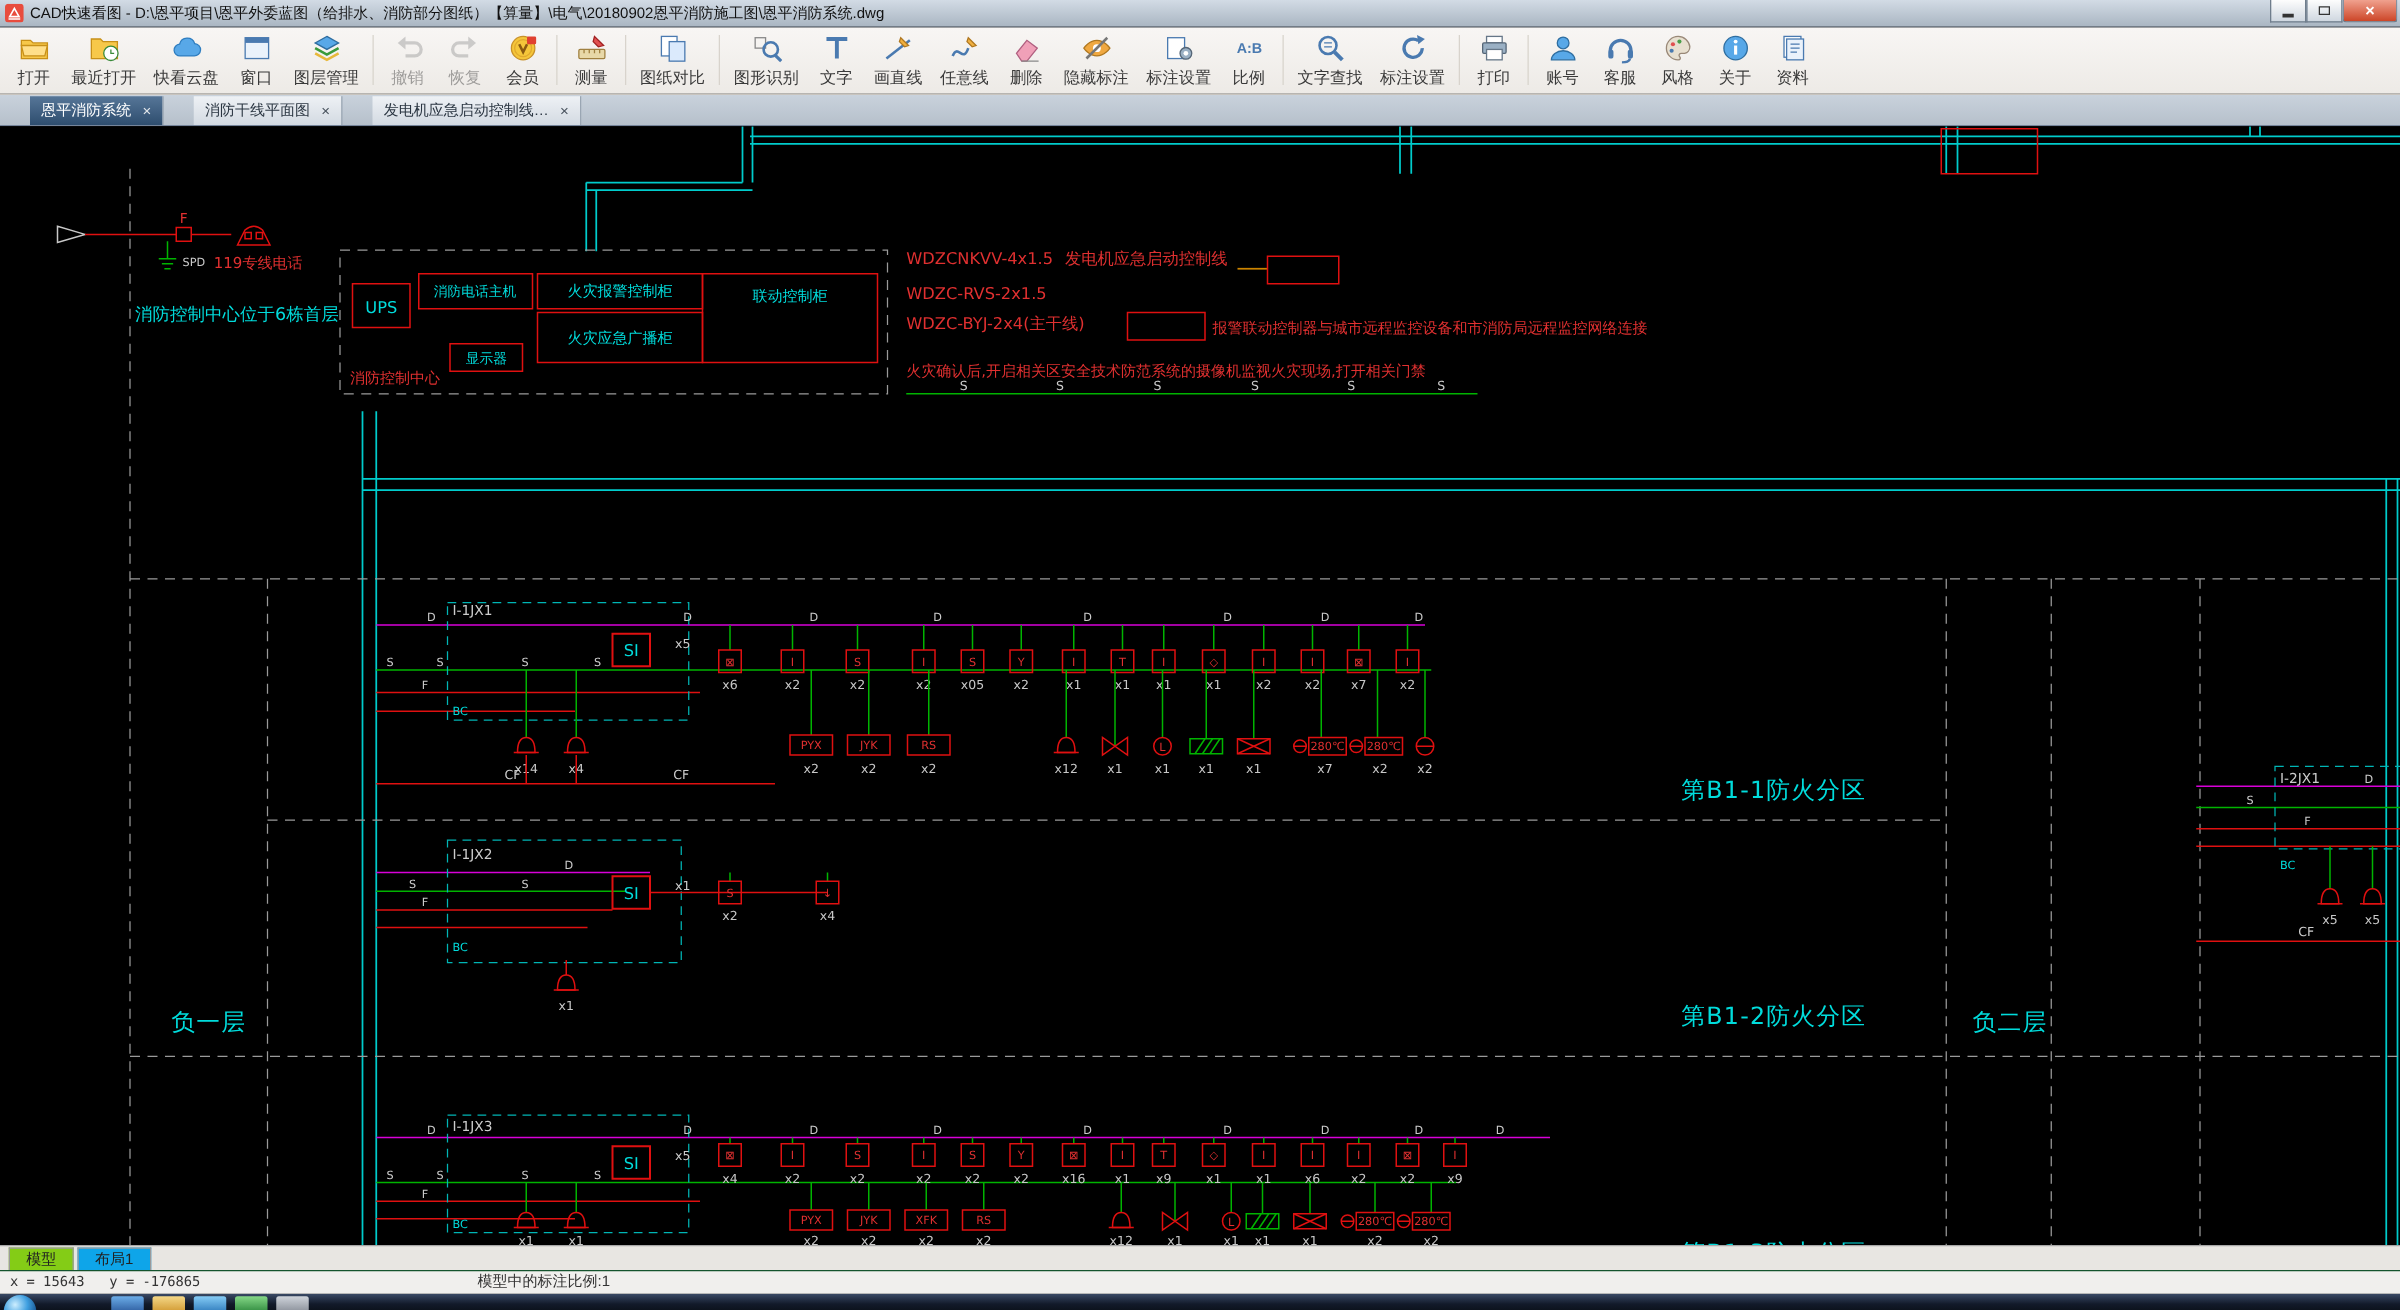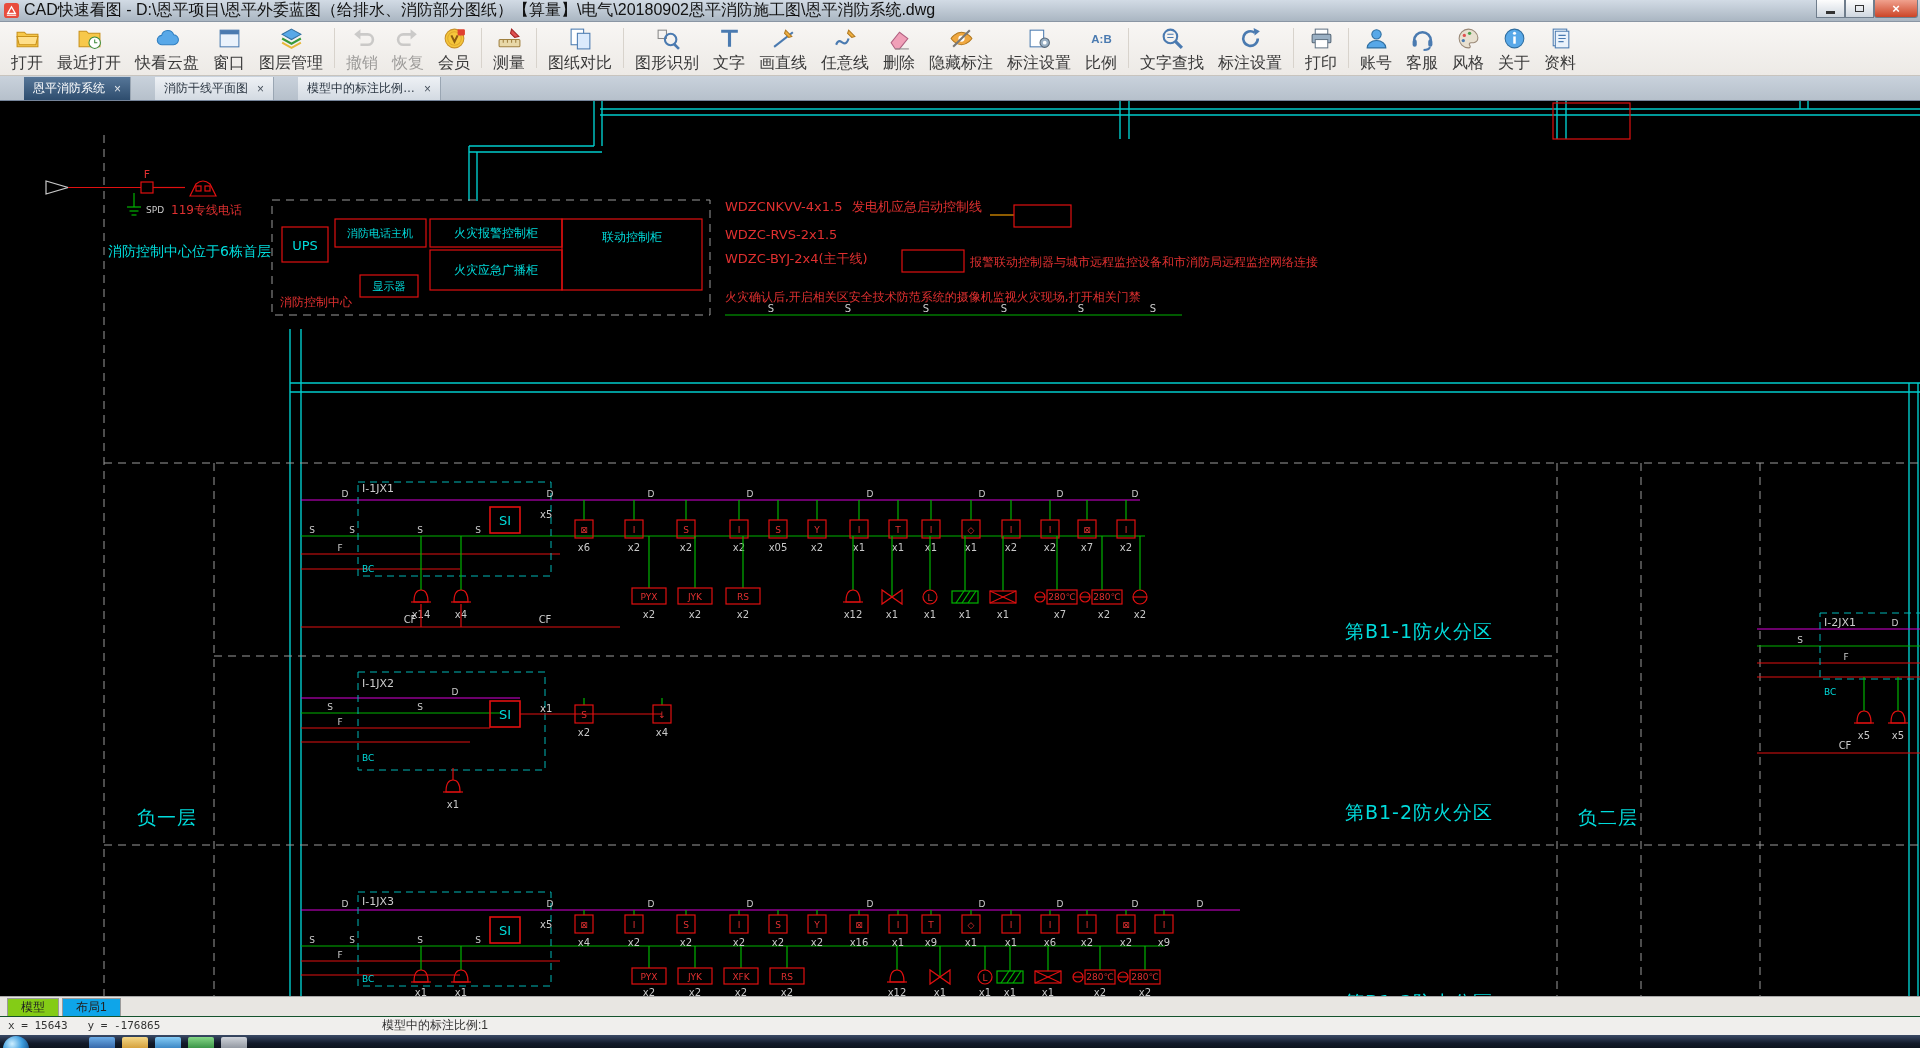--- a/index.html
+++ b/index.html
@@ -3,36 +3,36 @@
 <meta charset="utf-8">
 <style>
   html,body{margin:0;padding:0;width:1920px;height:1048px;overflow:hidden;
     font-family:"Liberation Sans","DejaVu Sans",sans-serif;background:#000;}
   .app{width:1920px;height:1048px;display:flex;flex-direction:column;}
 
   
   .titlebar{height:22px;background:linear-gradient(#d2dbe5,#aab6c2);
     border-bottom:1px solid #8a96a4;display:flex;align-items:center;flex:0 0 auto;box-sizing:border-box;}
   .appicon{width:15px;height:15px;margin:0 5px 0 4px;flex:0 0 auto;}
-  .wtitle{font-size:16px;color:#111;white-space:nowrap;overflow:hidden;flex:1 1 auto;}
+  .wtitle{font-size:12px;color:#111;white-space:nowrap;overflow:hidden;flex:1 1 auto;}
   .winbtns{display:flex;align-items:flex-start;height:100%;flex:0 0 auto;margin-right:2px;}
   .wb{height:18px;display:flex;align-items:center;justify-content:center;
     border:1px solid #6f7d8c;border-top:none;box-sizing:border-box;cursor:pointer;}
   .wb.min,.wb.max{width:29px;background:linear-gradient(#fdfdfd,#cfd7e0);}
   .wb.close{width:44px;background:linear-gradient(#f0a18e,#cc4527);color:#fff;font-size:13px;font-weight:bold;border-radius:0 0 3px 3px;}
   .gmin{display:block;width:9px;height:3px;background:#333;margin-top:7px;}
   .gmax{display:block;width:9px;height:7px;border:1px solid #333;box-sizing:border-box;}
 
   
   .toolbar{height:54px;background:linear-gradient(#f8f6f4,#edeae6);
     border-bottom:1px solid #c8c4be;display:flex;align-items:stretch;flex:0 0 auto;padding-left:4px;box-sizing:border-box;}
   .titem{display:flex;flex-direction:column;align-items:center;padding:4px 7px 2px;
     min-width:32px;cursor:pointer;color:#3a3a3a;}
   .ticon{width:25px;height:25px;flex:0 0 auto;}
-  .tlabel{font-size:16px;margin-top:2px;white-space:nowrap;font-family:Liberation Mono, monospace;}
+  .tlabel{font-size:13px;margin-top:2px;white-space:nowrap;font-family:Liberation Mono, monospace;}
   .titem.tdis{opacity:.45;cursor:default;}
   .tsep{width:1px;min-width:1px;padding:0;margin:6px 4px;background:#d8d3cc;height:40px;}
 
   
   .tabbar{height:24px;background:linear-gradient(#c9d2dc,#b6c0cb);display:flex;align-items:flex-end;flex:0 0 auto;border-bottom:1px solid #75849a;}
   .tab{height:23px;display:flex;align-items:center;padding:0 9px;font-size:12px;color:#2b3642;
     background:linear-gradient(#eef1f5,#d3dae2);border-right:1px solid #9aa6b3;cursor:pointer;white-space:nowrap;margin-left:24px;}
   .tab.active{background:linear-gradient(#567698,#2e4d6e);color:#fff;}
   .tab-close{margin-left:9px;font-size:12px;opacity:.85;cursor:pointer;}
 
@@ -419,21 +419,21 @@
 
   <div class="tab active">
       <span class="tab-label">恩平消防系统</span>
       <span class="tab-close">×</span>
     </div>
       <div class="tab">
       <span class="tab-label">消防干线平面图</span>
       <span class="tab-close">×</span>
     </div>
       <div class="tab">
-      <span class="tab-label">模型中的标注比例…</span>
+      <span class="tab-label">发电机应急启动控制线…</span>
       <span class="tab-close">×</span>
     </div>
     </div>
 
   <div class="canvas-wrap">
     <svg id="cad" viewBox="0 0 1920 895" width="1920" height="895">
 
       <g>
         <line x1="600" y1="8" x2="1920" y2="8" class="lc"></line>
         <line x1="600" y1="14" x2="1920" y2="14" class="lc"></line>

